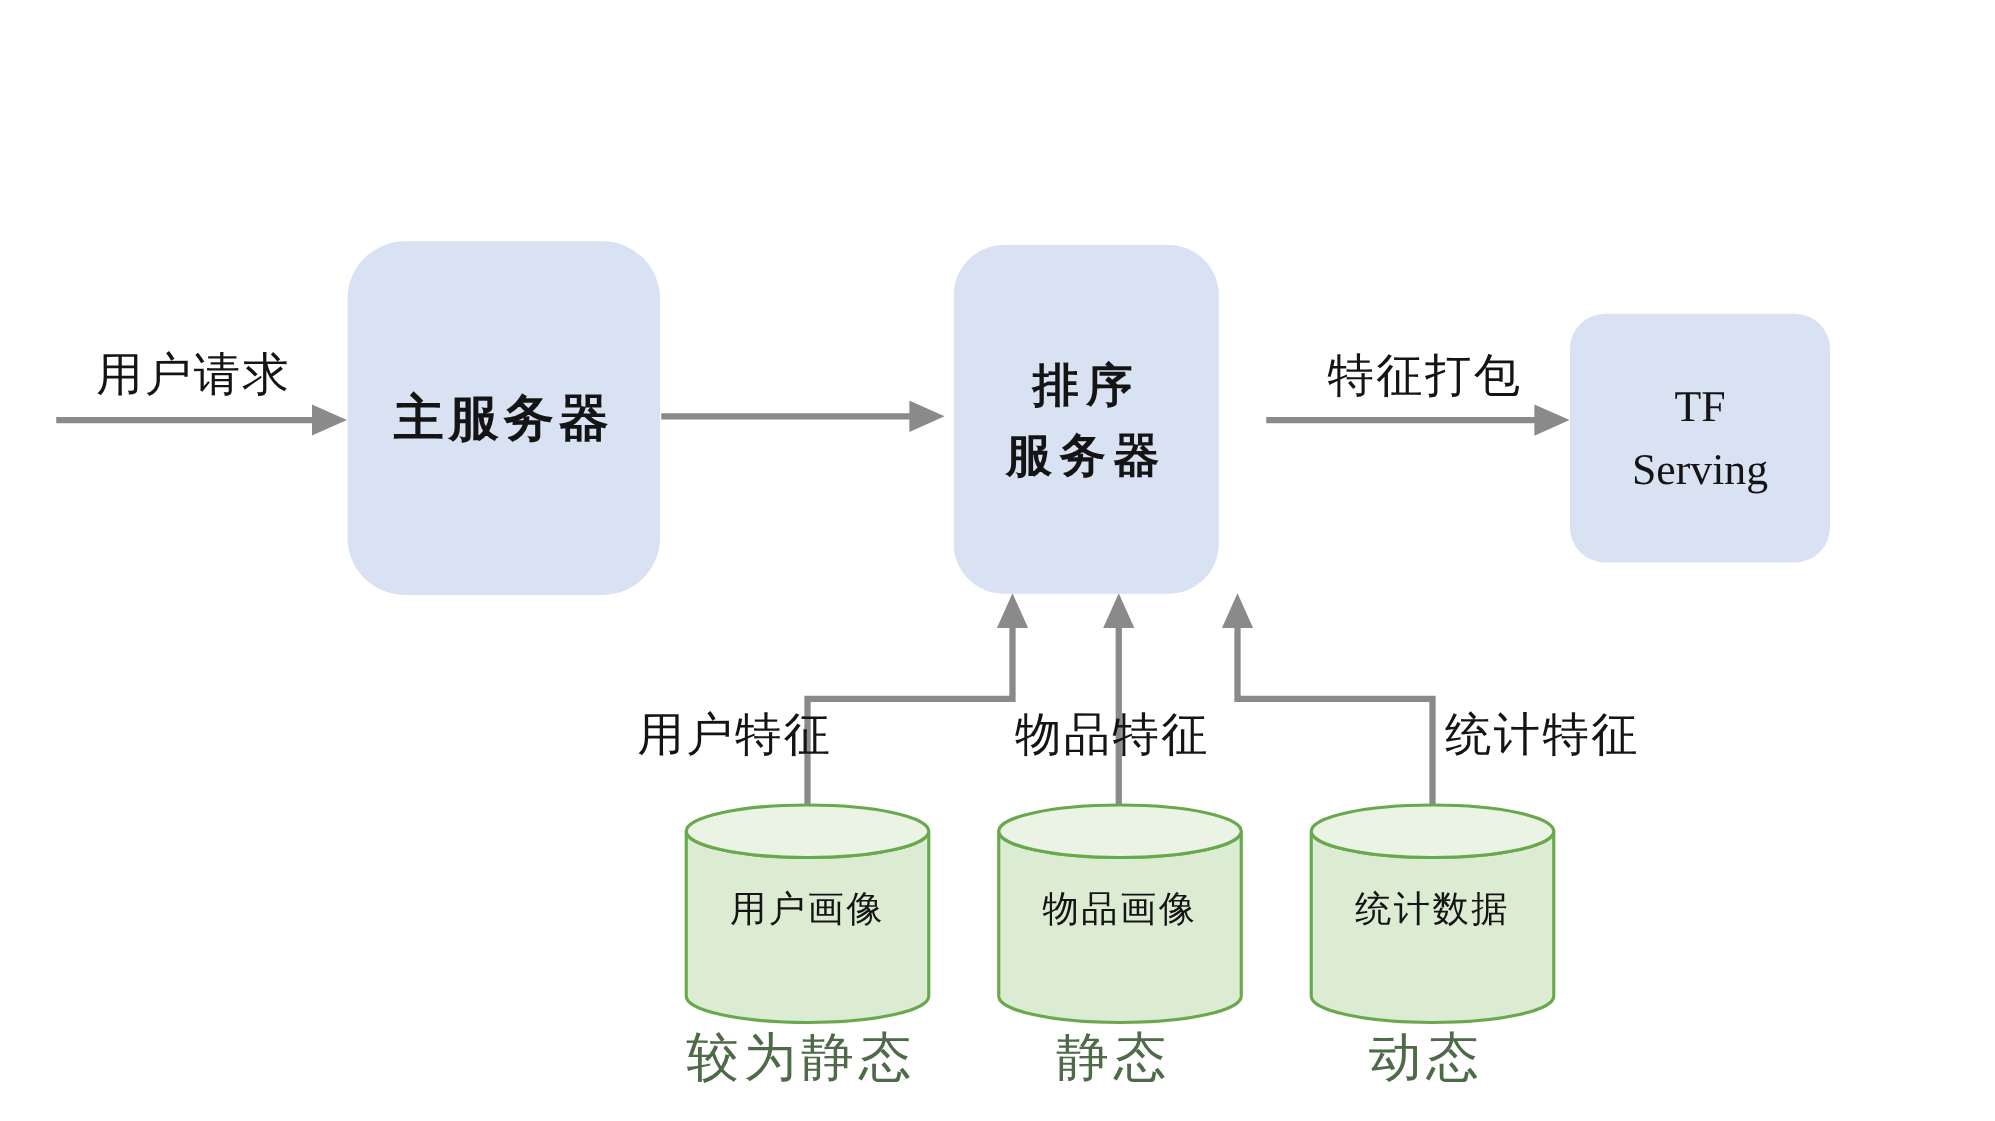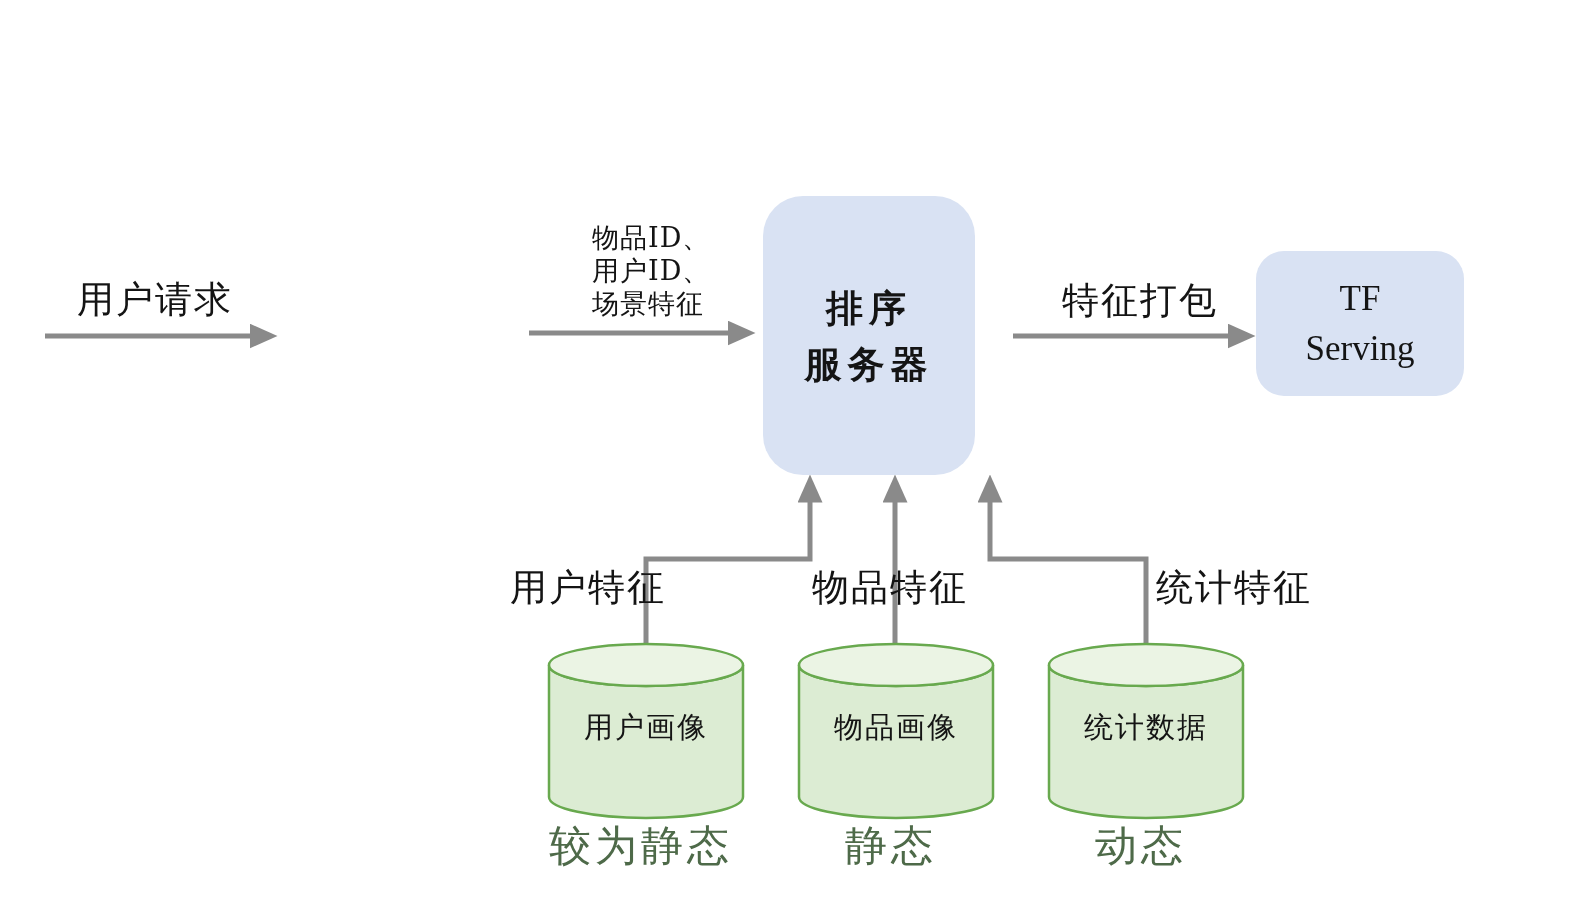--- a/index.html
+++ b/index.html
@@ -41,21 +41,21 @@
     border-radius: 46px;
     font-size: 40px; font-weight: bold; letter-spacing: 4px;
   }
   .node-rank {
     left: 763px; top: 196px; width: 212px; height: 279px;
     border-radius: 40px;
     font-size: 37px; font-weight: bold; letter-spacing: 6px;
     line-height: 56px;
   }
   .node-tf {
-    left: 1256px; top: 251px; width: 208px; height: 145px;
+    left: 1256px; top: 251px; width: 208px; height: 199px;
     border-radius: 28px;
     font-family: "Liberation Serif", serif;
     font-size: 35px; line-height: 50px;
   }
   .edge-label {
     position: absolute;
     transform: translate(-50%, -50%);
     font-size: 37px;
     white-space: nowrap;
     letter-spacing: 2px;
@@ -115,38 +115,36 @@
         <ellipse cx="0" cy="665" rx="97" ry="21" style="fill: var(--cylinder-top, #ebf4e4);"></ellipse>
       </g>
       <g transform="translate(1146,0)">
         <path d="M-97 665 V797 A97 21 0 0 0 97 797 V665 A97 21 0 0 1 -97 665 Z" style="fill: var(--cylinder-body, #dcecd3);"></path>
         <ellipse cx="0" cy="665" rx="97" ry="21" style="fill: var(--cylinder-top, #ebf4e4);"></ellipse>
       </g>
     </g>
   </svg>
 
 
+  <div class="node node-main">
+    <span>主服务器</span>
+  </div>
 
   <div class="node node-rank">
     <span>排序</span>
     <span>服务器</span>
   </div>
 
   <div class="node node-tf">
     <span>TF</span>
     <span>Serving</span>
   </div>
 
   <div class="edge-label" style="left:155px; top:300px;">用户请求</div>
 
-  <div class="edge-label-block" style="left:592px; top:221px;">
-    <div>物品ID、</div>
-    <div>用户ID、</div>
-    <div>场景特征</div>
-  </div>
 
   <div class="edge-label" style="left:1140px; top:301px;">特征打包</div>
 
   <div class="edge-label" style="left:588px; top:588px;">用户特征</div>
 
   <div class="edge-label" style="left:890px; top:588px;">物品特征</div>
 
   <div class="edge-label" style="left:1218px; top:588px;margin-left:16px;">统计特征</div>
 
   <div class="db-label" style="left:646px; top:728px;font-family:Liberation Mono, monospace;">用户画像</div>

